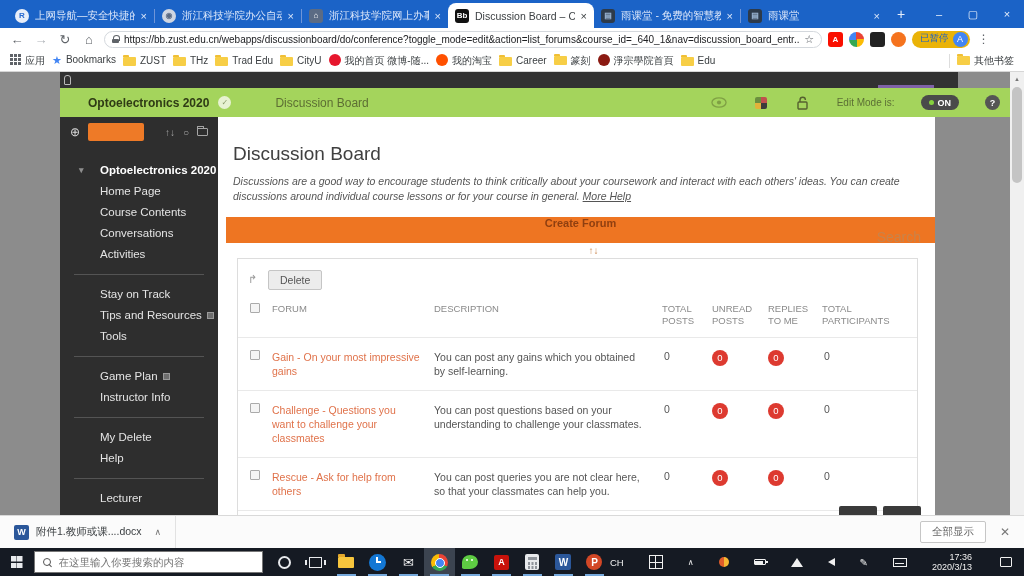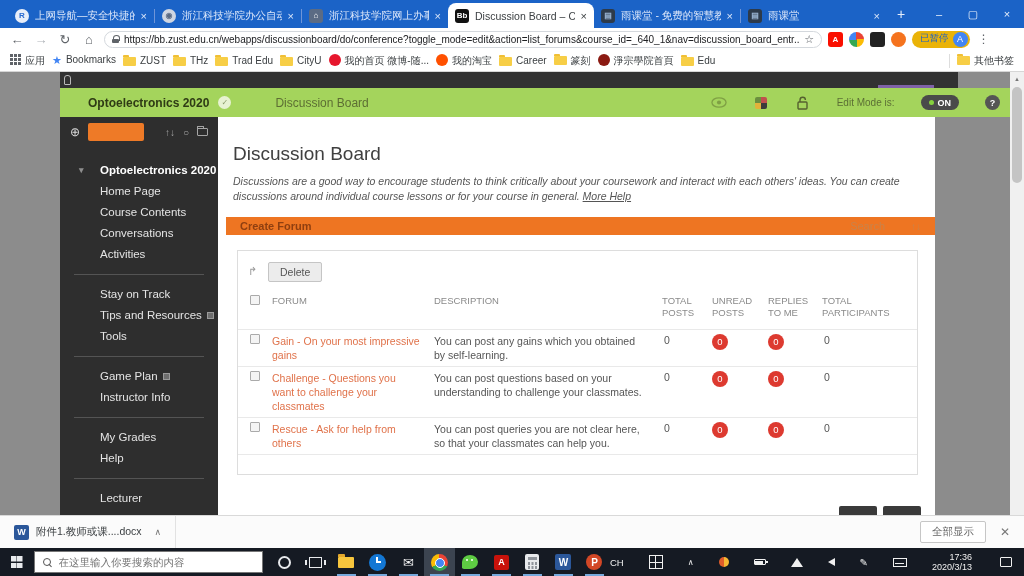--- a/index.html
+++ b/index.html
@@ -99,34 +99,34 @@
   .sb-head { font-weight:bold; color:#fff; }
   .sb-caret { position:absolute; left:19px; top:0; color:#8f8f8f; font-size:9px; }
   .sb-div { border-top:1px solid #545454; margin:9px 14px 9px 14px; }
   .hidden-sq { display:inline-block; width:7px; height:7px; border:1px solid #9a9a9a; background:#6e6e6e; margin-left:5px; }
 
   
   .bb-main { position:absolute; top:45px; left:218px; width:717px; height:398px; background:#fff; overflow:hidden; }
   .main-title { font-size:19px; font-weight:500; color:#404040; margin:26px 0 9px 15px; }
   .main-desc { font-size:10.5px; font-style:italic; color:#555; line-height:15px; margin:0 14px 0 15px; max-width:692px; }
   .more-help { color:#555; text-decoration:underline; }
-  .action-bar { margin:13px 0 0 8px; height:18px; background:#ee7522; display:flex; align-items:center; padding:0 14px; }
+  .action-bar { margin:13px 0 0 8px; height:26px; background:#ee7522; display:flex; align-items:center; padding:0 14px;flex-direction:column; }
   .create-forum { font-size:11px; font-weight:bold; color:#8f3f10; }
-  .search-lbl { margin-left:auto; font-size:11px; color:#c9834a; }
+  .search-lbl { margin-left:auto; font-size:14px; color:#c9834a; }
   .sort-ic { font-size:10px; color:#c9834a; margin-left:26px; }
 
   .card { margin:15px 17px 0 19px; border:1px solid #ddd; background:#fff; }
   .card-top { padding:11px 0 9px 30px; position:relative; }
   .hook-arrow { position:absolute; left:10px; top:14px; color:#9a9a9a; font-size:11px; }
   .btn-gray { display:inline-block; background:#ececec; border:1px solid #c5c5c5; border-radius:2px; font-size:10.5px; color:#555; padding:3px 11px; }
   .tgrid { display:grid; grid-template-columns:34px 162px 228px 50px 56px 54px 1fr; align-items:start; }
   .thead { padding:4px 0 10px 0; font-size:9.5px; color:#8a8a8a; line-height:12px; }
   .thead .cb-cell { padding-left:12px; }
   .checkbox { width:10px; height:10px; border:1px solid #aaa; background:#f4f4f4; border-radius:1px; display:inline-block; }
-  .trow { border-top:1px solid #e9e9e9; padding:4px 0; font-size:10.5px; color:#555; }
+  .trow { border-top:1px solid #e9e9e9; padding:12px 0; font-size:10.5px; color:#555; }
   .trow .cb-cell { padding-left:12px; }
   .forum-link { color:#e0724a; line-height:14px; padding-right:14px; }
   .desc-cell { line-height:14px; padding-right:16px; }
   .badge { display:inline-block; width:16px; height:16px; border-radius:50%; background:#dd3a30; color:#fff; font-size:9.5px; text-align:center; line-height:16px; }
   .num { padding-left:2px; }
   .card-bottom { border-top:1px solid #e9e9e9; padding:9px 0 10px 30px; position:relative; }
   .stub-btns { position:absolute; bottom:0; right:14px; display:flex; gap:6px; }
   .stub-btns span { width:38px; height:9px; background:#3a3a3a; border-radius:2px 2px 0 0; }
 
   
@@ -376,21 +376,21 @@
       <div class="sb-item">Conversations</div>
       <div class="sb-item">Activities</div>
       <div class="sb-div"></div>
       <div class="sb-item">Stay on Track</div>
       <div class="sb-item"><span>Tips and Resources</span><span class="hidden-sq"></span></div>
       <div class="sb-item">Tools</div>
       <div class="sb-div"></div>
       <div class="sb-item"><span>Game Plan</span><span class="hidden-sq"></span></div>
       <div class="sb-item">Instructor Info</div>
       <div class="sb-div"></div>
-      <div class="sb-item">My Grades</div>
+      <div class="sb-item">My Delete</div>
       <div class="sb-item">Help</div>
       <div class="sb-div"></div>
       <div class="sb-item">Lecturer</div>
       <div class="sb-item">Help</div>
     </div>
   </div>
 
   <div class="bb-main">
     <div class="main-title">Discussion Board</div>
     <div class="main-desc"><span>Discussions are a good way to encourage students to think critically about your coursework and interact with each others' ideas. You can create discussions around individual course lessons or for your course in general.</span> <a class="more-help">More Help</a></div>

